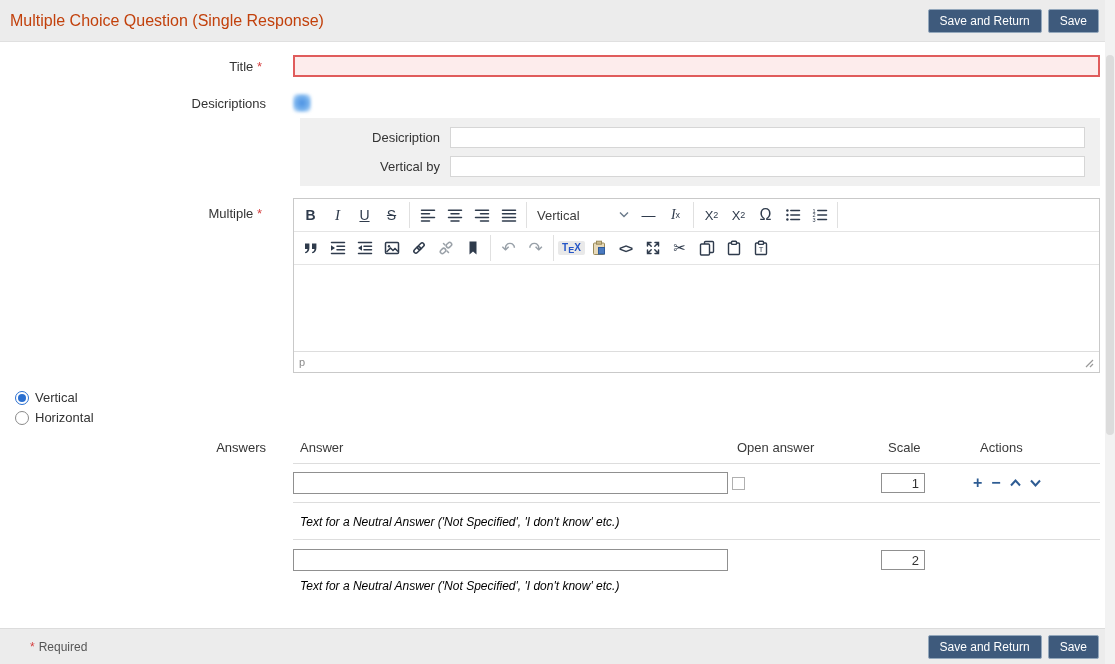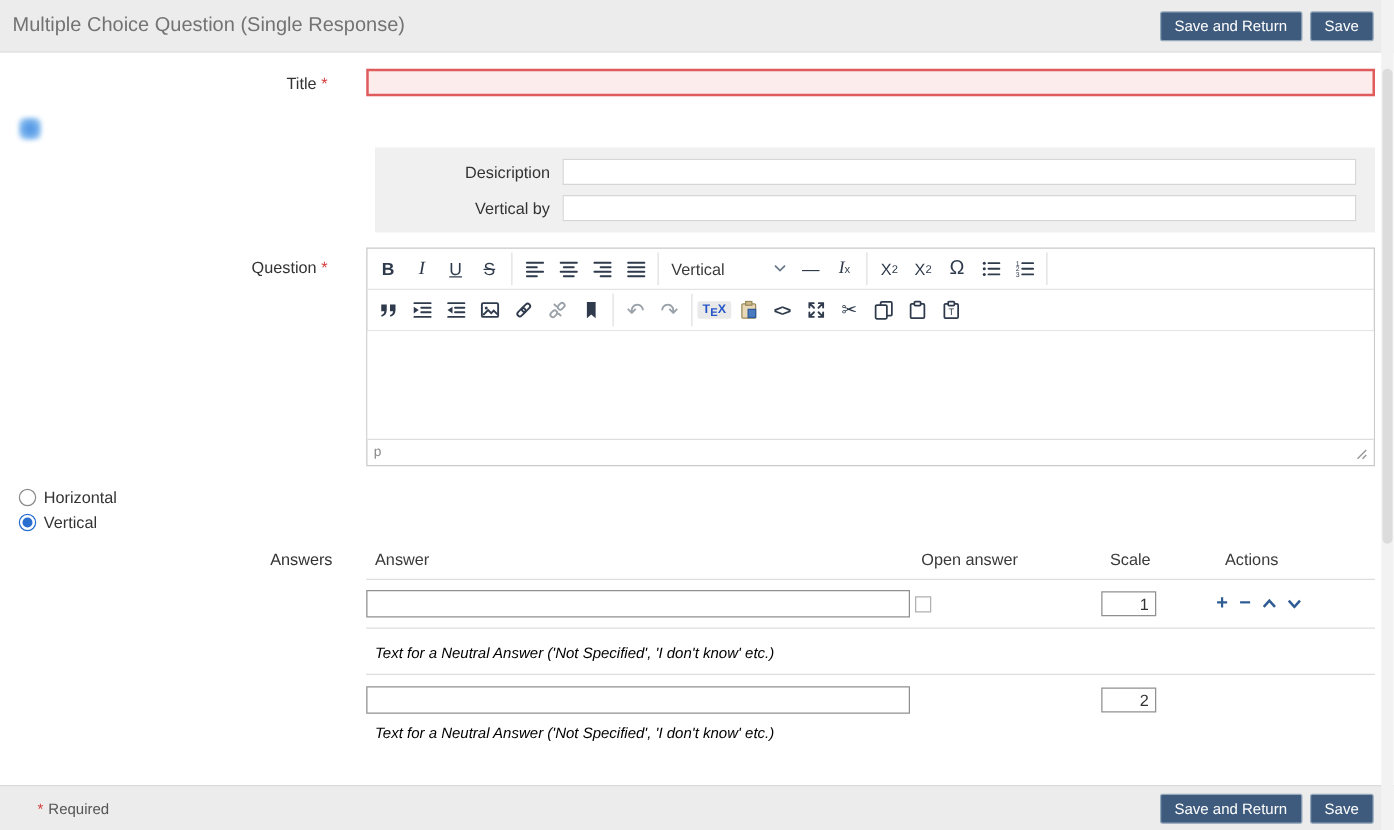--- a/index.html
+++ b/index.html
@@ -3,21 +3,21 @@
 <meta charset="utf-8">
 <style>
   * { margin:0; padding:0; box-sizing:border-box; }
   html,body { width:1115px; height:664px; overflow:hidden; background:#fff;
               font-family:"Liberation Sans", sans-serif; }
   .page { position:relative; width:1115px; height:664px; }
 
   
   .topbar { height:42px; background:#ececec; border-bottom:1px solid #e0e0e0;
             display:flex; align-items:center; justify-content:space-between; padding:0 16px 0 10px; }
-  .page-title { font-size:16px; color:#737373; }
+  .page-title { font-size:16px; color:#c2410c; }
   .btn-group { display:flex; gap:6px; }
   .btn { background:#3e5a7c; color:#fff; border:1px solid #94a8bc; border-radius:2px;
          font-size:12px; padding:4px 11px; cursor:pointer; font-family:"Liberation Sans",sans-serif; }
   .footer { position:absolute; left:0; right:0; bottom:0; height:36px; background:#ececec;
             border-top:1px solid #dcdcdc; display:flex; align-items:center;
             justify-content:space-between; padding:0 16px 0 30px; }
   .req-note { font-size:12px; color:#555; }
   .req-star { color:#d43f3f; margin-right:4px; }
 
   
@@ -115,39 +115,40 @@
       <div class="flabel">
         <span>Title</span>
         <span class="req-star">*</span>
       </div>
       <div class="fcontent">
         <input type="text" class="title-input" value="" style="">
       </div>
     </div>
 
     <div class="frow desc-row">
+      <div class="flabel">Desicriptions</div>
       <div class="fcontent">
         <div class="blue-blob"></div>
       </div>
     </div>
 
     <div class="panel">
       <div class="prow">
         <div class="plabel">Desicription</div>
         <input type="text" class="pinput" value="" style="">
       </div>
       <div class="prow">
         <div class="plabel">Vertical by</div>
         <input type="text" class="pinput" value="" style="">
       </div>
     </div>
 
     <div class="frow top question-row">
       <div class="flabel">
-        <span>Question</span>
+        <span>Multiple</span>
         <span class="req-star">*</span>
       </div>
       <div class="fcontent">
         <div class="editor">
 
           <div class="tb-row">
             <span class="tbi b">B</span>
             <span class="tbi i">I</span>
             <span class="tbi u">U</span>
             <span class="tbi s">S</span>
@@ -319,26 +320,26 @@
                 <path d="M3,10 L10,3 M7,10 L10,7" stroke="#999" stroke-width="1.2"></path>
               </svg>
           </div>
         </div>
       </div>
     </div>
 
     <div class="frow top orient-row">
       <div class="fcontent">
         <div class="radio-opt">
+          <span class="radio sel"></span>
+          <span>Vertical</span>
+        </div>
+        <div class="radio-opt">
           <span class="radio"></span>
           <span>Horizontal</span>
-        </div>
-        <div class="radio-opt">
-          <span class="radio sel"></span>
-          <span>Vertical</span>
         </div>
       </div>
     </div>
 
     <div class="frow top answers-row">
       <div class="flabel">Answers</div>
       <div class="fcontent">
 
         <div class="agrid ahead">
           <div>Answer</div>

